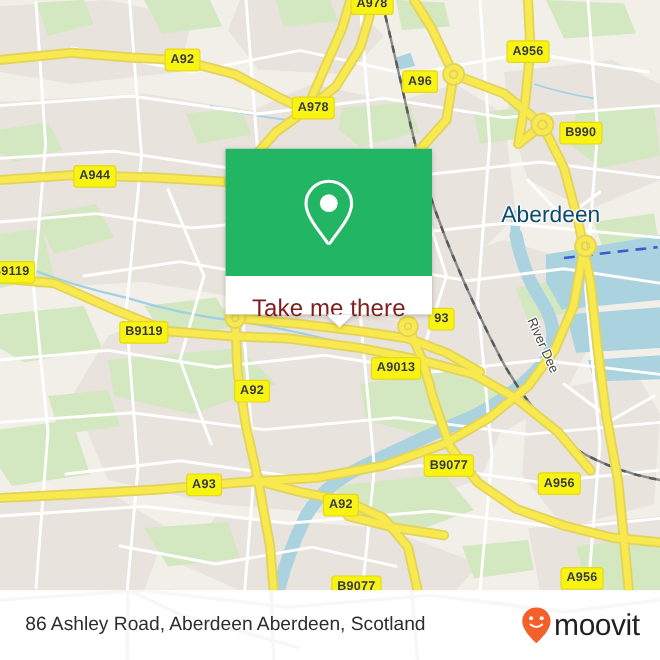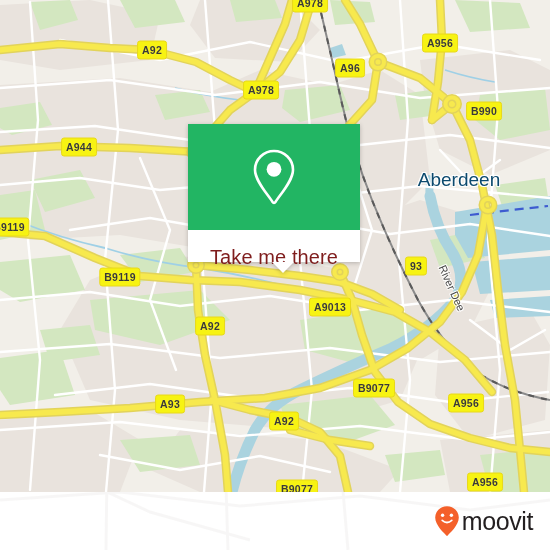--- a/index.html
+++ b/index.html
@@ -310,21 +310,21 @@
 
     <div id="shields">
         <div class="shield" style="left: 310px; top: 3px;">A978</div>
         <div class="shield" style="left: 152px; top: 50px;">A92</div>
         <div class="shield" style="left: 440px; top: 43px;">A956</div>
         <div class="shield" style="left: 350px; top: 68px;">A96</div>
         <div class="shield" style="left: 261px; top: 90px;">A978</div>
         <div class="shield" style="left: 440px; top: 111px; margin-left: 44px;">B990</div>
         <div class="shield" style="left: 79px; top: 147px;">A944</div>
         <div class="shield" style="left: 9px; top: 227px;">B9119</div>
-        <div class="shield" style="left: 368px; top: 266px; margin-left: 48px;">93</div>
+        <div class="shield" style="left: 368px; top: 266px;">93</div>
         <div class="shield" style="left: 120px; top: 277px;">B9119</div>
         <div class="shield" style="left: 330px; top: 307px;">A9013</div>
         <div class="shield" style="left: 210px; top: 326px;">A92</div>
         <div class="shield" style="left: 374px; top: 388px;">B9077</div>
         <div class="shield" style="left: 170px; top: 404px;">A93</div>
         <div class="shield" style="left: 466px; top: 403px;">A956</div>
         <div class="shield" style="left: 284px; top: 421px;">A92</div>
         <div class="shield" style="left: 485px; top: 482px;">A956</div>
         <div class="shield" style="left: 297px; top: 489px;">B9077</div>
       </div>
@@ -349,20 +349,21 @@
       <g fill="none" stroke="#b9b3ab" stroke-width="3">
         <path d="M0 415 L60 412 L130 408 L200 402 L265 398 L320 388 L370 370 L408 348"></path>
         <path d="M212 400 L250 410 L290 418 L320 432 L340 456 L348 550"></path>
         <path d="M225 455 L228 550"></path>
         <path d="M108 390 L106 550"></path>
         <path d="M0 500 L120 492 L240 506 L360 496 L470 510 L550 500"></path>
         <path d="M340 456 L430 474 L510 486 L550 490"></path>
         <path d="M60 470 L150 512 L250 540"></path>
       </g>
     </svg>
+    <span id="footer-address">86 Ashley Road, Aberdeen Aberdeen, Scotland</span>
     <div id="footer-logo">
       <svg width="26" height="32" viewBox="0 0 26 32">
         <path d="M13 1.2 C6.4 1.2 1.2 6.4 1.2 12.6 C1.2 20.4 10.5 28.6 12.2 30.4 C12.6 30.9 13.4 30.9 13.8 30.4 C15.5 28.6 24.8 20.4 24.8 12.6 C24.8 6.4 19.6 1.2 13 1.2 Z" fill="#f4602a"></path>
         <circle cx="8.6" cy="10.2" r="1.7" fill="#ffffff"></circle>
         <circle cx="17.4" cy="10.2" r="1.7" fill="#ffffff"></circle>
         <path d="M8.2 15.4 Q13 19.6 17.8 15.4" fill="none" stroke="#ffffff" stroke-width="1.7" stroke-linecap="round"></path>
       </svg>
       <span id="moovit-wordmark">moovit</span>
     </div>
   </div>

